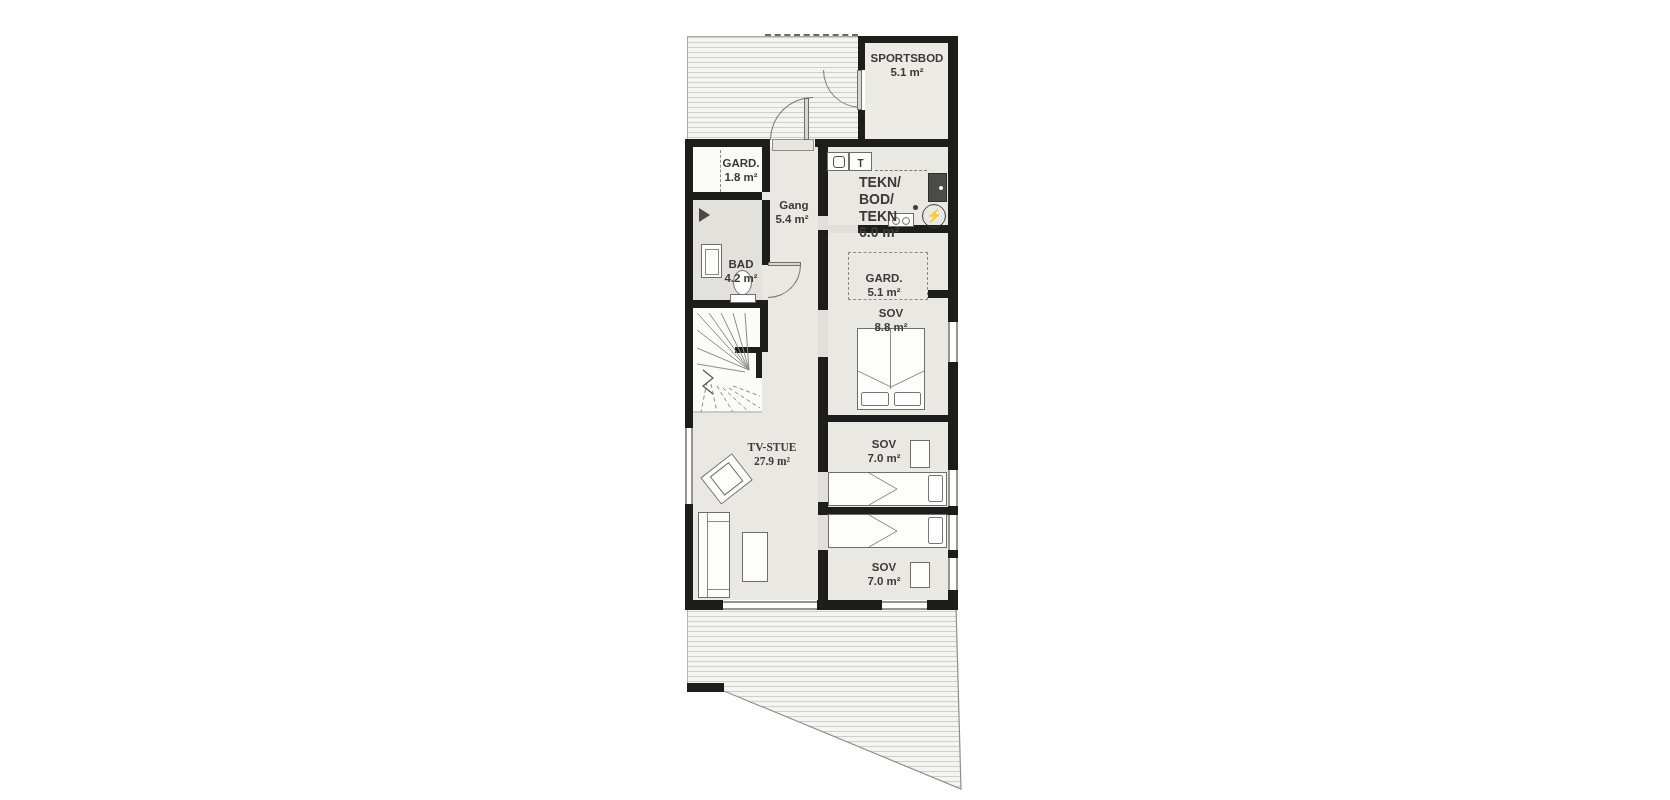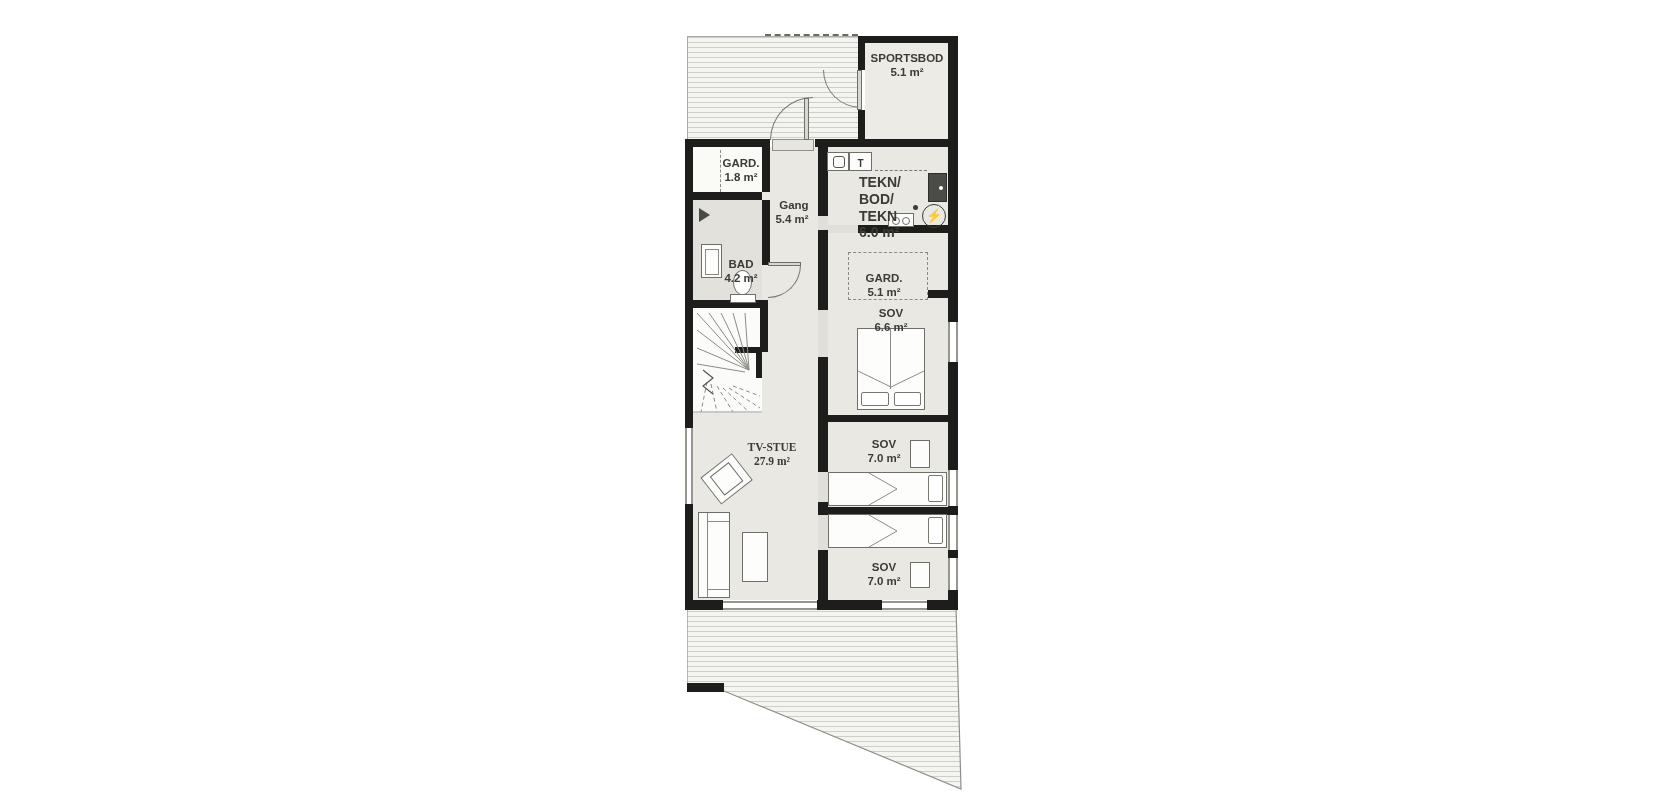--- a/index.html
+++ b/index.html
@@ -215,21 +215,21 @@
 <div class="lbl" style="left:741px;top:244px;margin-top:28px;">
   <div>BAD</div>
   <div>4.2 m²</div>
 </div>
 <div class="lbl" style="left:884px;top:286px;">
   <div>GARD.</div>
   <div>5.1 m²</div>
 </div>
 <div class="lbl" style="left:891px;top:321px;">
   <div>SOV</div>
-  <div>6.6 m²</div>
+  <div>8.8 m²</div>
 </div>
 <div class="lbl" style="left:772px;top:455px;font-family:Liberation Serif, serif;">
   <div>TV-STUE</div>
   <div>27.9 m²</div>
 </div>
 <div class="lbl" style="left:884px;top:452px;">
   <div>SOV</div>
   <div>7.0 m²</div>
 </div>
 <div class="lbl" style="left:884px;top:575px;">

